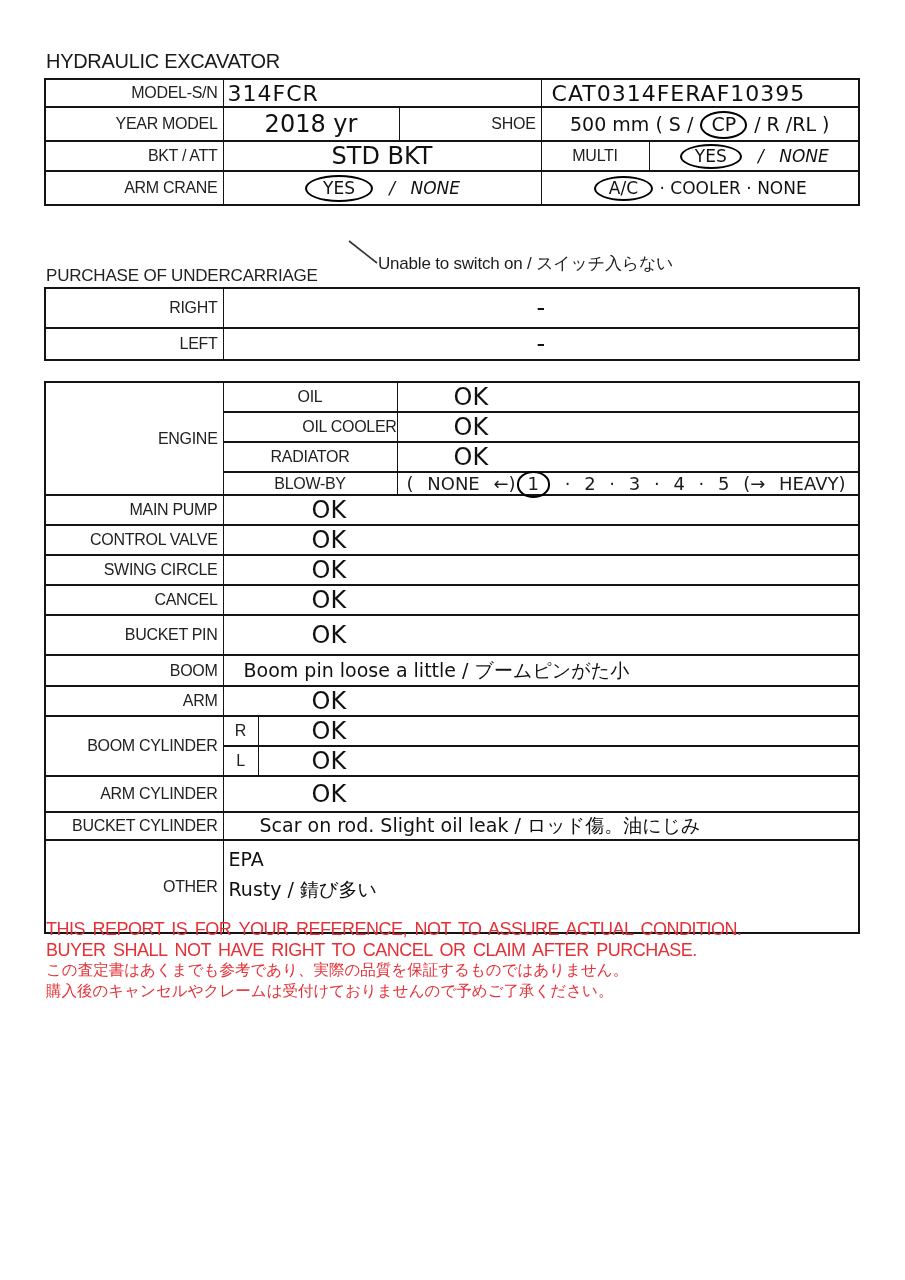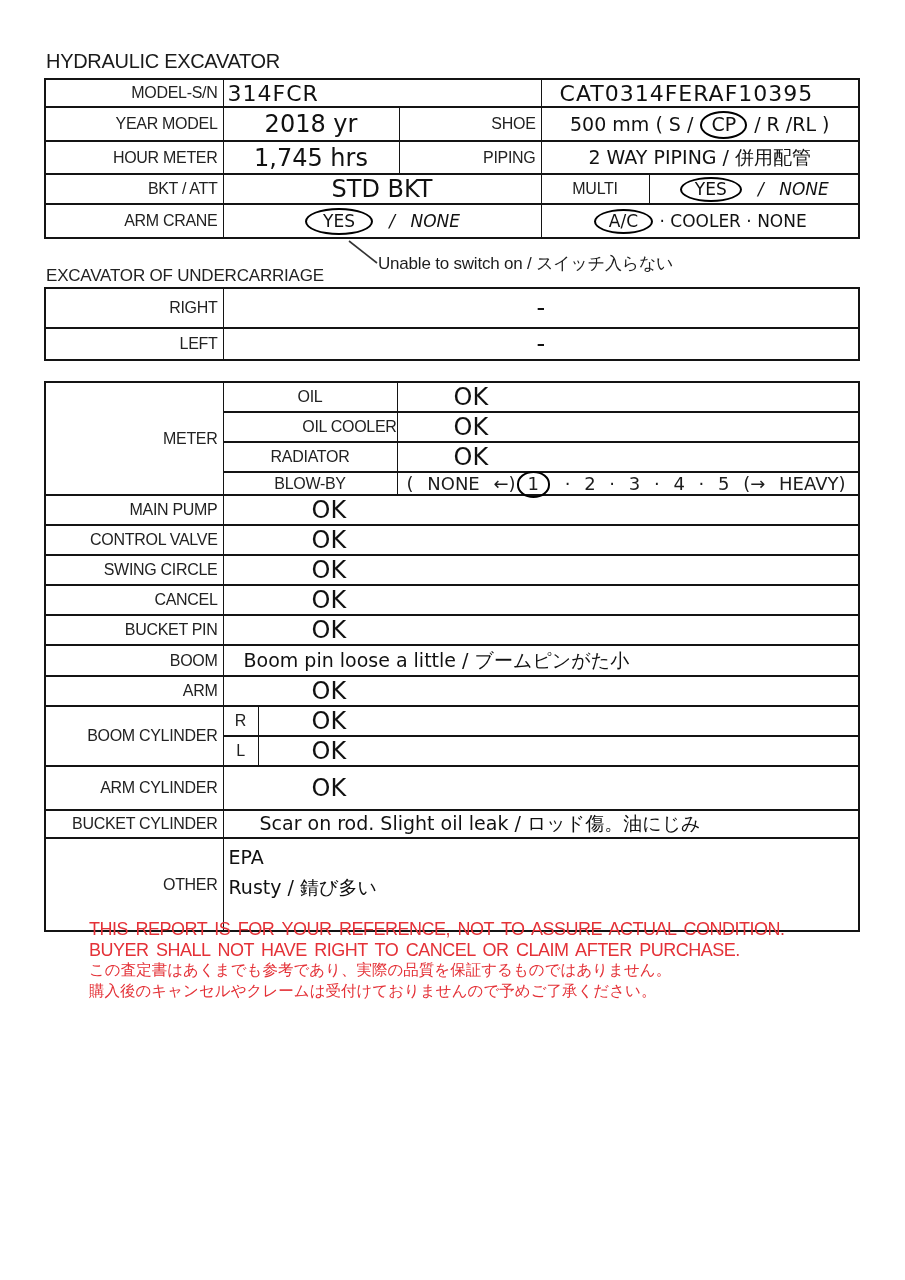--- a/index.html
+++ b/index.html
@@ -37,21 +37,21 @@
   .oval{
     display:inline-block;border:2px solid #000;border-radius:50%;
     padding:0 13px;margin:-4px 1px;line-height:1.25;
   }
   .oval-sm{padding:0 9px;}
 
   
   .blowby{font-family:"DejaVu Sans", sans-serif;font-size:18px;word-spacing:8px;padding-left:9px;}
 
   
-  .warn{line-height:20.6px;margin-left:43px;}
+  .warn{line-height:20.6px;}
   .warn-en{font-size:18px;letter-spacing:-0.5px;word-spacing:3px;}
   .warn-jp{font-size:15.5px;}
 
   .note-text{font-family:"Liberation Sans", sans-serif;font-size:17px;letter-spacing:-0.2px;}
   .heading{font-family:"Liberation Sans", sans-serif;font-size:17px;letter-spacing:-0.2px;color:#222;}
   .title{font-family:"Liberation Sans", sans-serif;font-size:20px;letter-spacing:-0.3px;color:#1a1a1a;}
 
   .slashgap{padding-left:10px;word-spacing:10px;font-style:italic;}
 </style>
 </head>
@@ -65,38 +65,32 @@
       <col style="width:178px">
         <col style="width:176px">
         <col style="width:142px">
       <col style="width:108px">
         <col style="width:210px">
     </colgroup>
     <tbody>
         <tr style="height:28px">
       <td class="lbl">MODEL-S/N</td>
       <td class="val big lft" colspan="2" style="padding-left:4px">314FCR</td>
-      <td class="val big lft" colspan="2" style="padding-left:18px">CAT0314FERAF10395</td>
+      <td class="val big lft" colspan="2" style="padding-left:10px">CAT0314FERAF10395</td>
     </tr>
     <tr style="height:34px">
       <td class="lbl">YEAR MODEL</td>
       <td class="val ctr">2018 yr</td>
       <td class="lbl">SHOE</td>
       <td class="val ctr" colspan="2" style="font-size:19px">
         <span>500 mm ( S /</span>
         <span class="oval oval-sm">CP</span>
         <span>/ R /RL )</span>
       </td>
     </tr>
-    <tr style="height:33px">
-      <td class="lbl">HOUR METER</td>
-      <td class="val ctr">1,745 hrs</td>
-      <td class="lbl">PIPING</td>
-      <td class="val ctr" colspan="2" style="font-size:19px">2 WAY PIPING / 併用配管</td>
-    </tr>
     <tr style="height:29px">
       <td class="lbl">BKT / ATT</td>
       <td class="val ctr" colspan="2">STD BKT</td>
       <td class="lbl" style="text-align:center;padding-right:0">MULTI</td>
       <td class="val ctr" style="font-size:17px">
         <span class="oval">YES</span>
         <span class="slashgap">/  NONE</span>
       </td>
     </tr>
     <tr style="height:34px">
@@ -112,21 +106,21 @@
     </tr>
   </tbody>
     </table>
 </div>
 
 <svg class="abs" style="left:346px;top:239px;" width="34" height="26">
   <line x1="3" y1="2" x2="31" y2="24" stroke="#333" stroke-width="1.6"></line>
 </svg>
 <div class="abs note-text" style="left:378px;top:252px;">Unable to switch on / スイッチ入らない</div>
 
-<div class="abs heading" style="left:46px;top:266px;">EXCAVATOR OF UNDERCARRIAGE</div>
+<div class="abs heading" style="left:46px;top:266px;">PURCHASE OF UNDERCARRIAGE</div>
 
 <div class="abs" style="left:44px;top:287px;">
   <table style="width:814px;">
     <colgroup>
         <col style="width:178px">
         <col style="width:636px">
       </colgroup>
     <tbody>
         <tr style="height:40px">
       <td class="lbl">RIGHT</td>
@@ -144,21 +138,21 @@
   <table style="width:814px;">
     <colgroup>
       <col style="width:178px">
         <col style="width:35px">
         <col style="width:139px">
         <col style="width:462px">
     </colgroup>
 
     <tbody>
         <tr style="height:29px">
-      <td class="lbl" rowspan="4">METER</td>
+      <td class="lbl" rowspan="4">ENGINE</td>
       <td class="lbl" colspan="2" style="text-align:center;padding-right:0">OIL</td>
       <td class="val lft" style="padding-left:56px">OK</td>
     </tr>
     <tr style="height:28px">
       <td class="lbl" colspan="2" style="text-align:right;padding-right:0">OIL COOLER</td>
       <td class="val lft" style="padding-left:56px">OK</td>
     </tr>
     <tr style="height:29px">
       <td class="lbl" colspan="2" style="text-align:center;padding-right:0">RADIATOR</td>
       <td class="val lft" style="padding-left:56px">OK</td>
@@ -181,21 +175,21 @@
       <td class="val lft" colspan="3" style="padding-left:88px">OK</td>
     </tr>
     <tr style="height:29px">
       <td class="lbl">SWING CIRCLE</td>
       <td class="val lft" colspan="3" style="padding-left:88px">OK</td>
     </tr>
     <tr style="height:29px">
       <td class="lbl">CANCEL</td>
       <td class="val lft" colspan="3" style="padding-left:88px">OK</td>
     </tr>
-    <tr style="height:30px">
+    <tr style="height:40px">
       <td class="lbl">BUCKET PIN</td>
       <td class="val lft" colspan="3" style="padding-left:88px">OK</td>
     </tr>
     <tr style="height:31px">
       <td class="lbl">BOOM</td>
       <td class="val lft" colspan="3" style="padding-left:20px;font-size:19px">Boom pin loose a little / ブームピンがた小</td>
     </tr>
     <tr style="height:29px">
       <td class="lbl">ARM</td>
       <td class="val lft" colspan="3" style="padding-left:88px">OK</td>
@@ -204,21 +198,21 @@
     <tr style="height:29px">
       <td class="lbl" rowspan="2">BOOM CYLINDER</td>
       <td class="lbl" style="text-align:center;padding-right:0">R</td>
       <td class="val lft" colspan="2" style="padding-left:53px">OK</td>
     </tr>
     <tr style="height:28px">
       <td class="lbl" style="text-align:center;padding-right:0">L</td>
       <td class="val lft" colspan="2" style="padding-left:53px">OK</td>
     </tr>
 
-    <tr style="height:44px">
+    <tr style="height:36px">
       <td class="lbl">ARM CYLINDER</td>
       <td class="val lft" colspan="3" style="padding-left:88px">OK</td>
     </tr>
     <tr style="height:28px">
       <td class="lbl">BUCKET CYLINDER</td>
       <td class="val lft" colspan="3" style="padding-left:36px;font-size:19px">Scar on rod. Slight oil leak / ロッド傷。油にじみ</td>
     </tr>
 
     <tr style="height:93px">
       <td class="lbl">OTHER</td>

